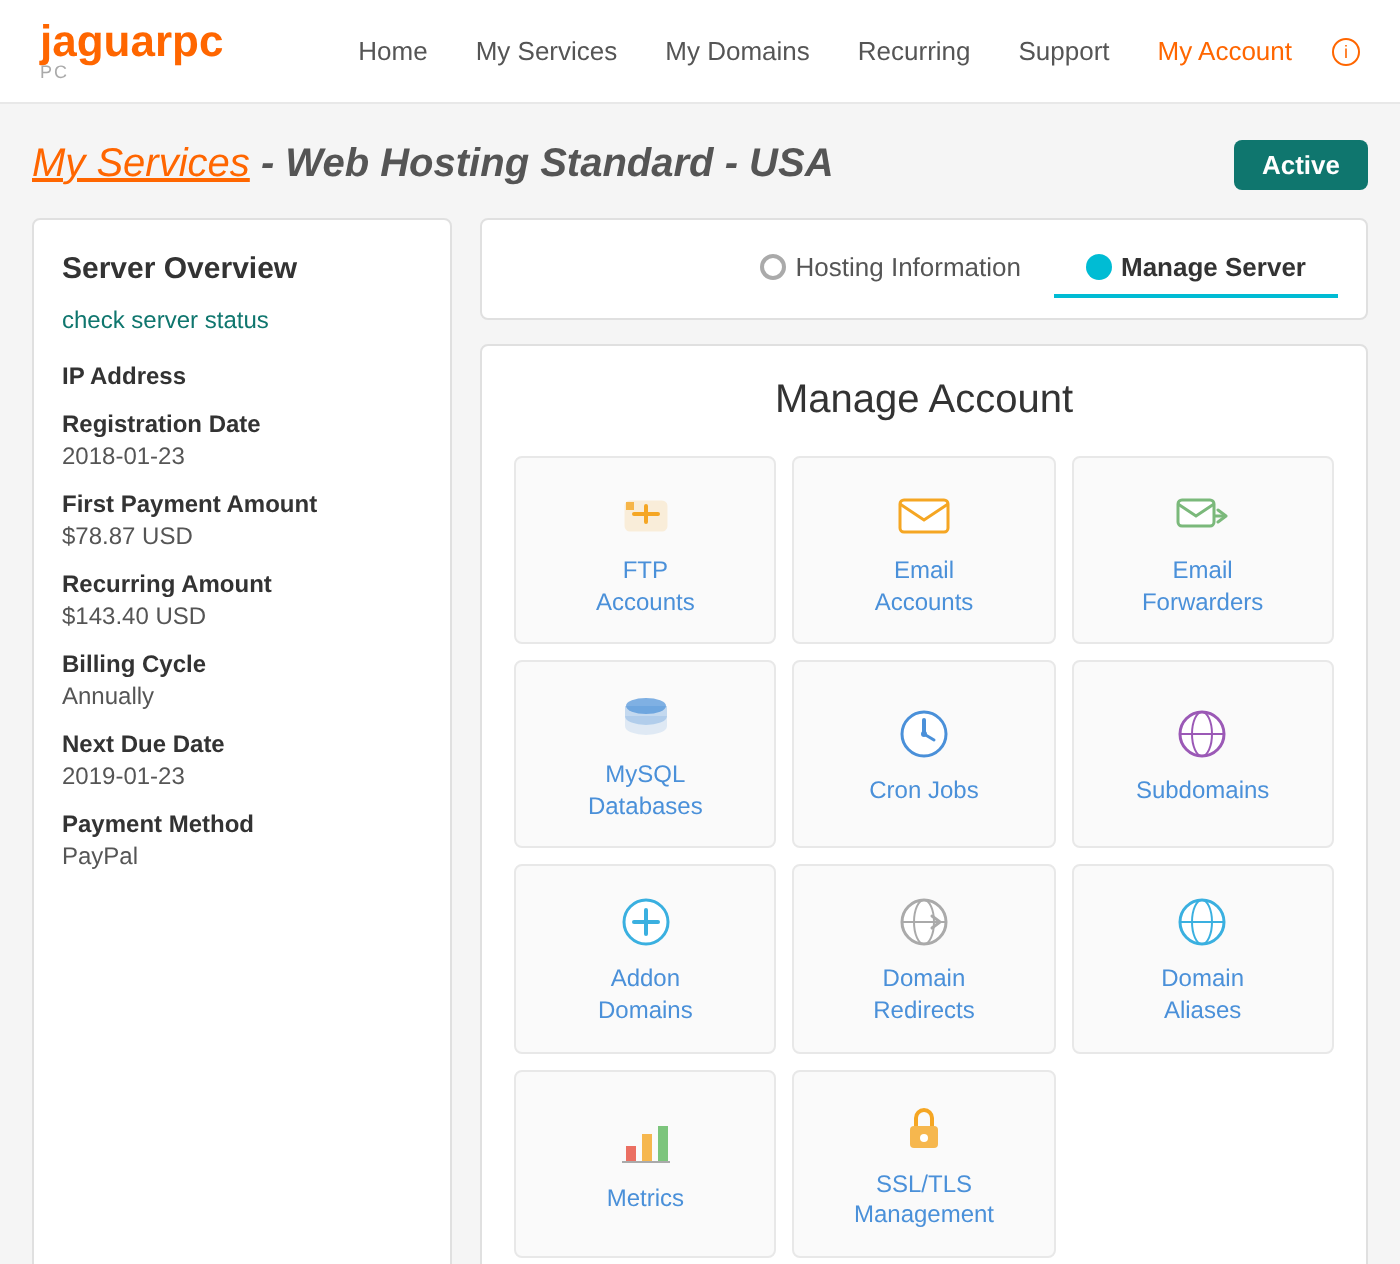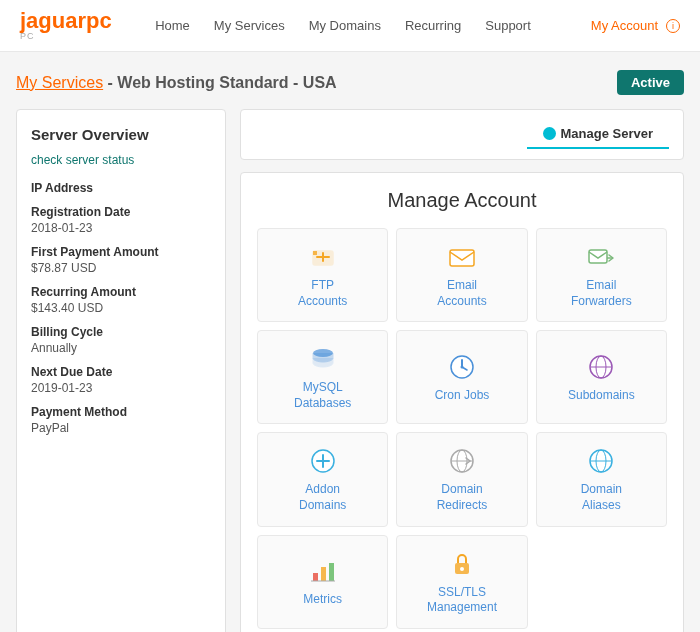--- a/index.html
+++ b/index.html
@@ -6,28 +6,28 @@
     body { font-family: 'Segoe UI', Arial, sans-serif; background: #f5f5f5; font-size: 13px; color: #333; }
 
     
     .navbar { background: #fff; border-bottom: 1px solid #e8e8e8; padding: 0 20px; display: flex; align-items: center; height: 52px; }
     .logo { display: flex; align-items: flex-end; margin-right: auto; }
     .logo-text { font-size: 22px; font-weight: 700; color: #333; }
     .logo-text span { color: #ff6600; }
     .logo-sub { font-size: 9px; color: #aaa; letter-spacing: 1px; }
     .nav-links { display: flex; gap: 24px; align-items: center; }
     .nav-links a { color: #555; text-decoration: none; font-size: 13px; }
-    .nav-links .my-account { color: #ff6600; display: flex; align-items: center; gap: 8px; margin-left: 36px; }
+    .nav-links .my-account { color: #ff6600; display: flex; align-items: center; gap: 20px; }
 
     
     .page { max-width: 700px; margin: 0 auto; padding: 18px 16px; }
 
     
     .page-header { display: flex; align-items: center; justify-content: space-between; margin-bottom: 14px; }
-    .page-title { font-size: 16px; color: #555; }
+    .page-title { font-size: 20px; color: #555; font-style: italic; }
     .page-title .my-services-link { color: #ff6600; font-weight: 400; }
     .status-badge { background: #0f766e; color: #fff; padding: 5px 14px; border-radius: 4px; font-size: 13px; font-weight: 600; }
 
     
     .main-layout { display: flex; gap: 14px; }
 
     
     .sidebar { background: #fff; border: 1px solid #e0e0e0; border-radius: 4px; width: 210px; min-width: 210px; padding: 16px 14px; }
     .sidebar h3 { font-size: 15px; font-weight: 700; color: #333; margin-bottom: 10px; }
     .check-status { color: #0f766e; font-size: 12px; text-decoration: none; display: block; margin-bottom: 14px; }
@@ -123,20 +123,24 @@
       </div>
       <div class="sidebar-field">
         <label>Payment Method</label>
         <span class="value">PayPal</span>
       </div>
     </aside>
 
     <div class="content">
 
       <div class="tabs">
+        <a href="#" class="tab">
+          <span style="width:13px;height:13px;border-radius:50%;border:2px solid #aaa;display:inline-block;"></span>
+          <span>Hosting Information</span>
+        </a>
         <a href="#" class="tab active">
           <span style="width:13px;height:13px;border-radius:50%;background:#00bcd4;display:inline-block;"></span>
           <span>Manage Server</span>
         </a>
       </div>
 
       <div class="panel">
         <div class="panel-title">Manage Account</div>
         <div class="icon-grid">
 

